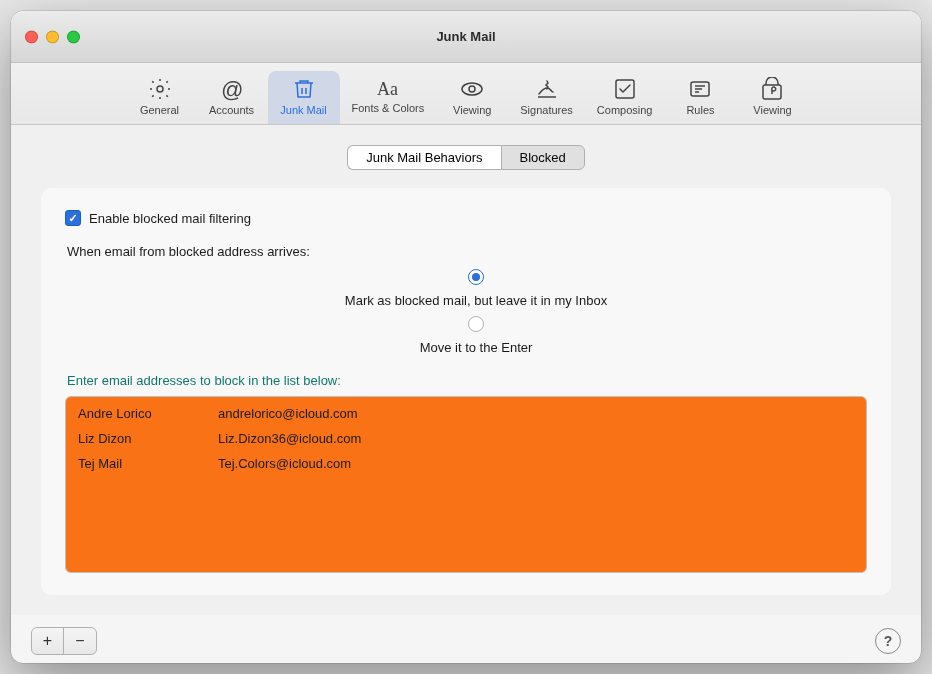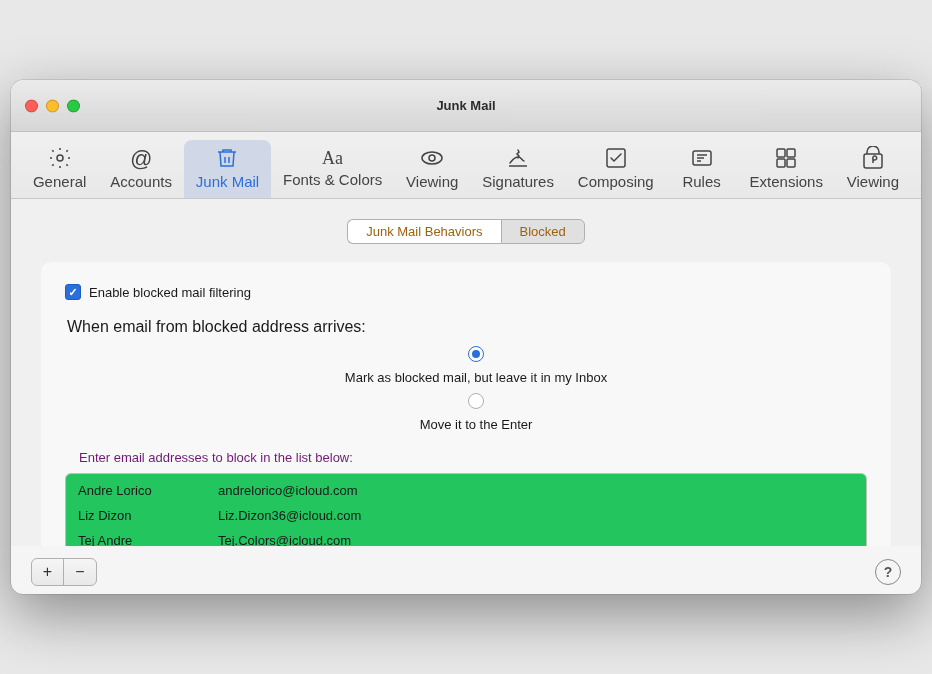--- a/index.html
+++ b/index.html
@@ -10,21 +10,21 @@
       width: 932px;
       height: 674px;
       overflow: hidden;
       display: flex;
       align-items: center;
       justify-content: center;
     }
 
     .window {
       width: 910px;
-      height: 514px;
+      height: 652px;
       background: #f5f5f5;
       border-radius: 12px;
       box-shadow: 0 20px 60px rgba(0,0,0,0.4), 0 0 0 0.5px rgba(0,0,0,0.2);
       display: flex;
       flex-direction: column;
       overflow: hidden;
     }
 
     
     .titlebar {
@@ -99,21 +99,21 @@
 
     .toolbar-item.active .toolbar-icon {
       color: #2a6fdb;
     }
 
     .toolbar-item.active .toolbar-label {
       color: #2a6fdb;
     }
 
     .toolbar-label {
-      font-size: 15px;
+      font-size: 11px;
       color: #444;
       white-space: nowrap;
     }
 
     
     .content {
       flex: 1;
       background: #f0f0f0;
       padding: 20px 30px 20px;
       display: flex;
@@ -127,21 +127,21 @@
       justify-content: center;
       margin-bottom: 18px;
     }
 
     .seg-btn {
       padding: 4px 18px;
       font-size: 13px;
       background: #e0e0e0;
       border: 1px solid #b0b0b0;
       cursor: pointer;
-      color: #a16207;
+      color: #000000;
     }
 
     .seg-btn:first-child {
       border-radius: 6px 0 0 6px;
       border-right: none;
     }
 
     .seg-btn:last-child {
       border-radius: 0 6px 6px 0;
     }
@@ -190,21 +190,21 @@
       font-weight: 700;
     }
 
     .checkbox-label {
       font-size: 13px;
       color: #1a1a1a;
     }
 
     
     .description {
-      font-size: 16px;
+      font-size: 13px;
       color: #1a1a1a;
       margin-bottom: 10px;
       margin-left: 2px;
     }
 
     
     .radio-group {
       display: flex;
       flex-direction: column;
       gap: 8px;
@@ -246,29 +246,29 @@
     }
 
     .radio-label {
       font-size: 13px;
       color: #1a1a1a;
     }
 
     
     .list-description {
       font-size: 13px;
-      color: #701a75;
+      color: #0f766e;
       margin-bottom: 8px;
-      margin-left: 14px;
+      margin-left: 2px;
     }
 
     
     .email-list {
       flex: 1;
-      background: #22c55e;
+      background: #f97316;
       border: 1px solid #c0c0c0;
       border-radius: 6px;
       overflow: hidden;
       min-height: 0;
     }
 
     .email-list-inner {
       padding: 4px 0;
     }
 
@@ -433,31 +433,20 @@
         <svg width="24" height="24" viewBox="0 0 24 24" fill="none" stroke="currentColor" stroke-width="1.5">
           <rect x="3" y="5" width="18" height="14" rx="2"></rect>
           <line x1="7" y1="9" x2="17" y2="9"></line>
           <line x1="7" y1="12" x2="14" y2="12"></line>
           <line x1="7" y1="15" x2="11" y2="15"></line>
         </svg>
       </span>
       <span class="toolbar-label">Rules</span>
     </div>
 
-    <div class="toolbar-item">
-      <span class="toolbar-icon">
-        <svg width="24" height="24" viewBox="0 0 24 24" fill="none" stroke="currentColor" stroke-width="1.5">
-          <rect x="3" y="3" width="8" height="8" rx="1"></rect>
-          <rect x="13" y="3" width="8" height="8" rx="1"></rect>
-          <rect x="3" y="13" width="8" height="8" rx="1"></rect>
-          <rect x="13" y="13" width="8" height="8" rx="1"></rect>
-        </svg>
-      </span>
-      <span class="toolbar-label">Extensions</span>
-    </div>
 
     <div class="toolbar-item">
       <span class="toolbar-icon">
         <svg width="24" height="24" viewBox="0 0 24 24" fill="none" stroke="currentColor" stroke-width="1.5">
           <path d="M18 8V6a6 6 0 0 0-12 0v2"></path>
           <rect x="3" y="8" width="18" height="14" rx="2"></rect>
           <path d="M12 13v4M12 13a2 2 0 1 0 0-2 2 2 0 0 0 0 2z"></path>
         </svg>
       </span>
       <span class="toolbar-label">Viewing</span>
@@ -497,21 +486,21 @@
         <div class="email-list-inner">
           <div class="email-row">
             <span class="email-name">Andre Lorico</span>
             <span class="email-address">andrelorico@icloud.com</span>
           </div>
           <div class="email-row">
             <span class="email-name">Liz Dizon</span>
             <span class="email-address">Liz.Dizon36@icloud.com</span>
           </div>
           <div class="email-row">
-            <span class="email-name">Tej Andre</span>
+            <span class="email-name">Tej Mail</span>
             <span class="email-address">Tej.Colors@icloud.com</span>
           </div>
         </div>
       </div>
     </div>
   </div>
 
   <div class="bottom-bar">
     <div class="btn-group">
       <button class="icon-btn">+</button>

